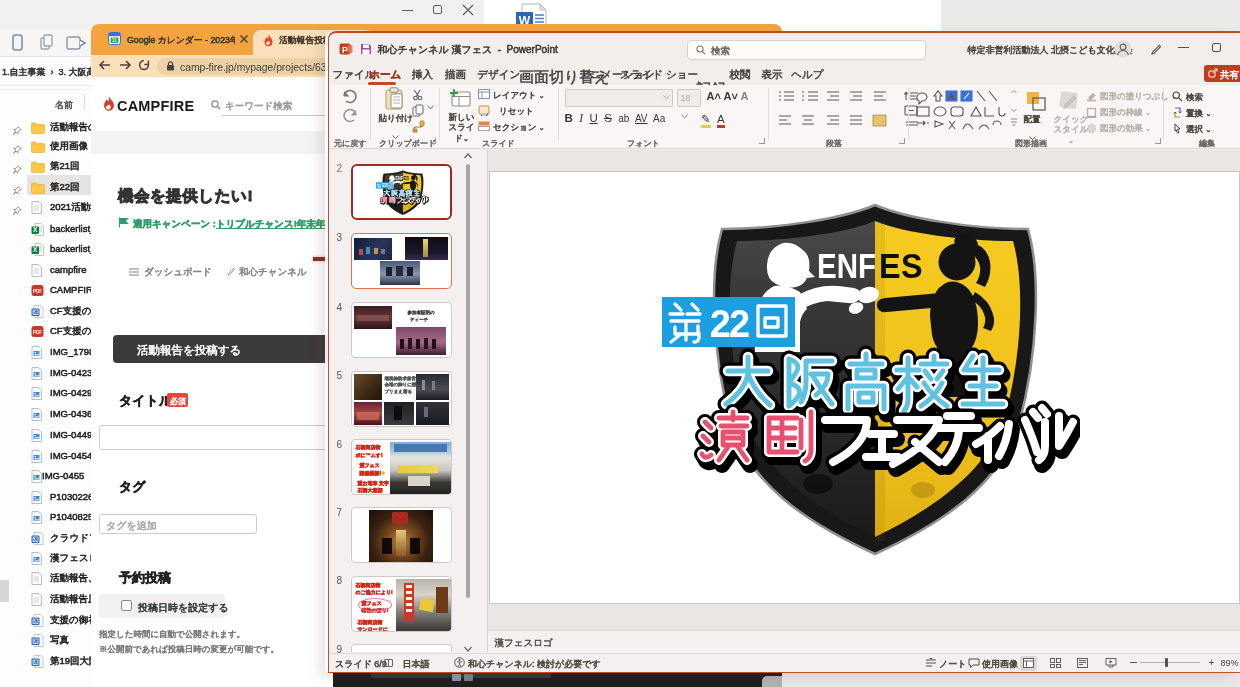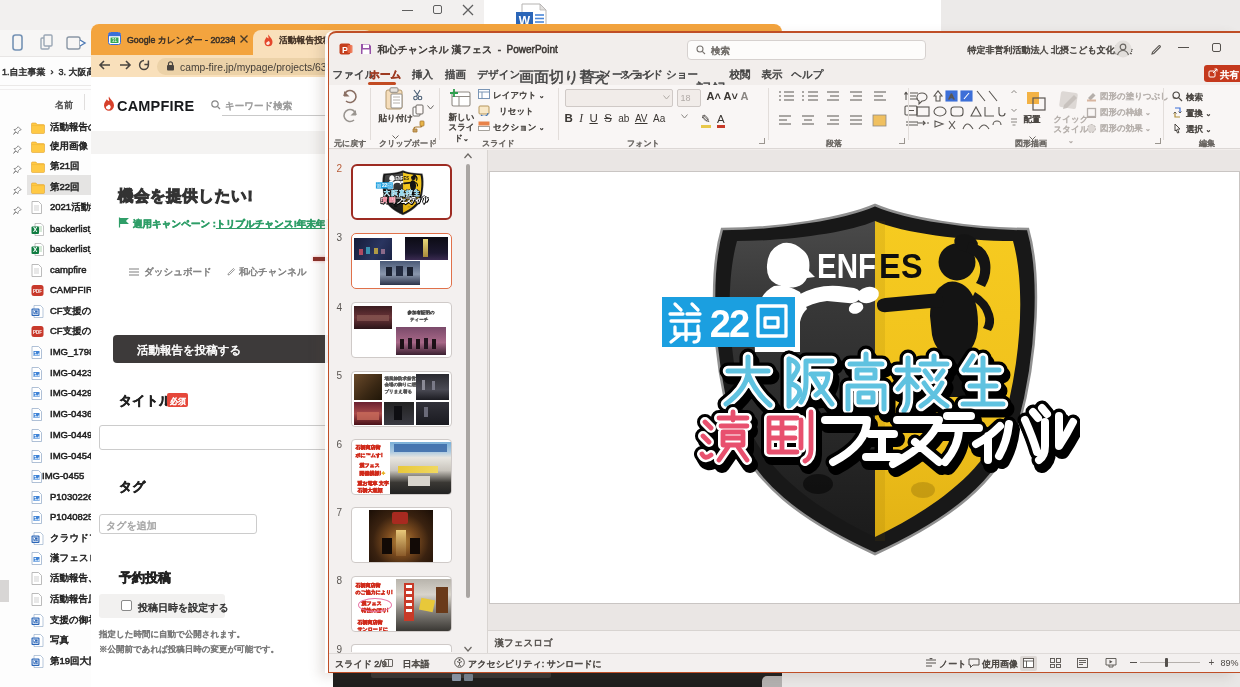--- a/index.html
+++ b/index.html
@@ -690,30 +690,30 @@
     </svg>
   <div class="ab" style="left:136.5px;top:130.5px;width:4.5px;height:434px;background:#a9a5a2;border-radius:2px"></div>
   <svg class="ab" style="left:134px;top:612px" width="10" height="8" viewBox="0 0 10 8">
       <path d="M1.5 2 L5 6 L8.5 2" fill="none" stroke="#6a6662" stroke-width="1.2"></path>
     </svg>
 
   <div class="ab" style="left:158.5px;top:597px;width:752px;height:23px;background:#f4f1f0;border-top:1px solid #d8d4d1"></div>
   <div class="ab jp" style="left:165.5px;top:603.5px;font-size:9.5px;color:#55514d">漢フェスロゴ</div>
 
   <div class="ab" style="left:0;top:620px;width:910.5px;height:19.5px;background:#f3f0ef;border-top:1px solid #dedad8"></div>
-  <div class="ab jp" style="left:6px;top:624.5px;font-size:9px;color:#4a4642;white-space:nowrap">スライド 2/9</div>
+  <div class="ab jp" style="left:6px;top:624.5px;font-size:9px;color:#4a4642;white-space:nowrap">スライド 6/9</div>
   <div class="ab" style="left:55px;top:625.5px;width:9px;height:8px;border:1px solid #6a6662;border-radius:1px"></div>
   <div class="ab" style="left:59px;top:625.5px;width:1px;height:8px;background:#6a6662"></div>
   <div class="ab jp" style="left:73.5px;top:624.5px;font-size:9px;color:#4a4642">日本語</div>
   <svg class="ab" style="left:125px;top:624px" width="11" height="11" viewBox="0 0 11 11">
       <circle cx="5.5" cy="5.5" r="4.8" fill="none" stroke="#4a4642" stroke-width="0.9"></circle>
       <circle cx="5.5" cy="3" r="1" fill="#4a4642"></circle>
       <path d="M3 4.5 l2.5 1 2.5-1 M5.5 5.5 v2 l-1.5 2 M5.5 7.5 l1.5 2" stroke="#4a4642" stroke-width="0.9" fill="none"></path>
     </svg>
-  <div class="ab jp" style="left:139px;top:624.5px;font-size:9px;color:#4a4642;white-space:nowrap">アクセシビリティ: サンロードに</div>
+  <div class="ab jp" style="left:139px;top:624.5px;font-size:9px;color:#4a4642;white-space:nowrap">和心チャンネル: 検討が必要です</div>
   <svg class="ab" style="left:595.5px;top:624.5px" width="12" height="10" viewBox="0 0 12 10">
       <path d="M1 2 h10 M1 5 h10 M1 8 h6" stroke="#55514d" stroke-width="1"></path>
       <path d="M4 0 l2 1.5 2-1.5" fill="#55514d"></path>
     </svg>
   <div class="ab jp" style="left:610px;top:624.5px;font-size:9px;color:#4a4642">ノート</div>
   <svg class="ab" style="left:638.5px;top:624.5px" width="12" height="10" viewBox="0 0 12 10">
       <path d="M1 1 h10 v6 h-6 l-2.5 2.5 v-2.5 h-1.5 z" fill="none" stroke="#55514d" stroke-width="1"></path>
     </svg>
   <div class="ab jp" style="left:653px;top:624.5px;font-size:9px;color:#4a4642">使用画像</div>
   <div class="ab" style="left:690.5px;top:622.5px;width:17px;height:15px;background:#dcd7d4;border-radius:2px"></div>

